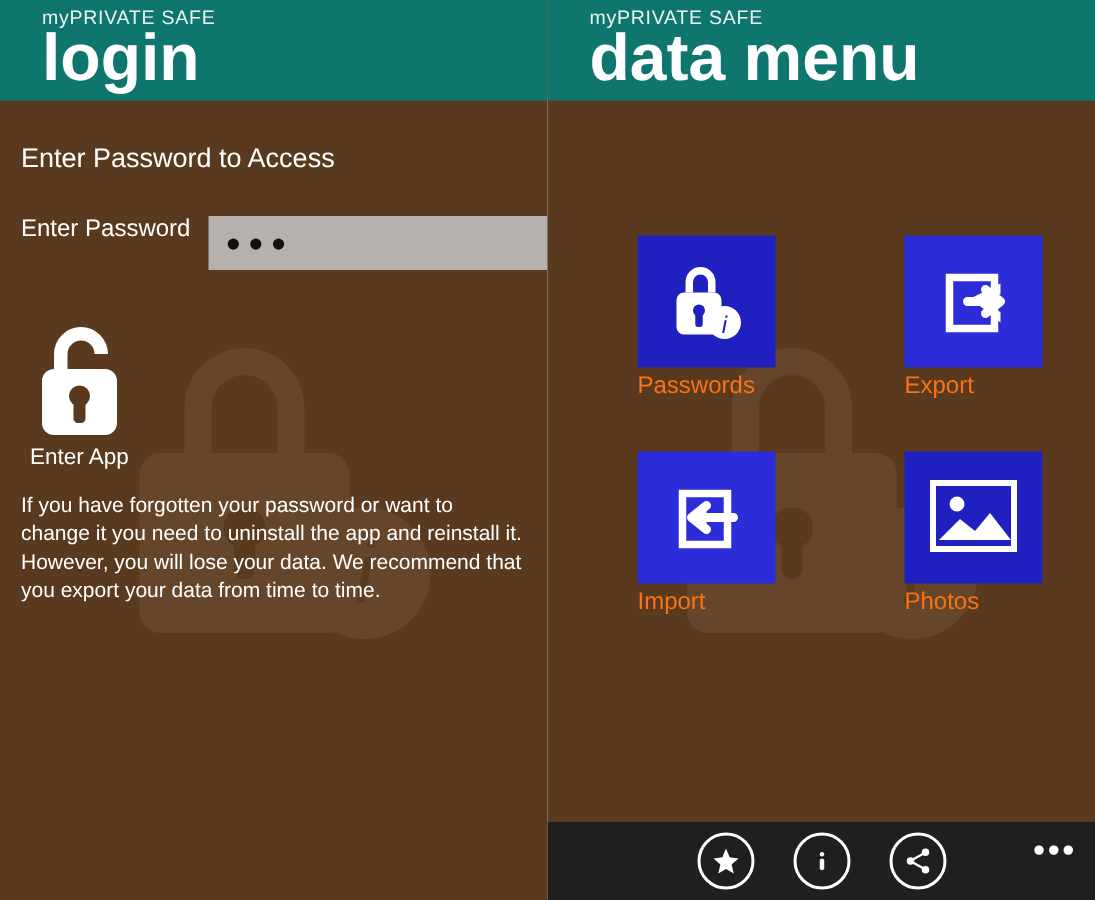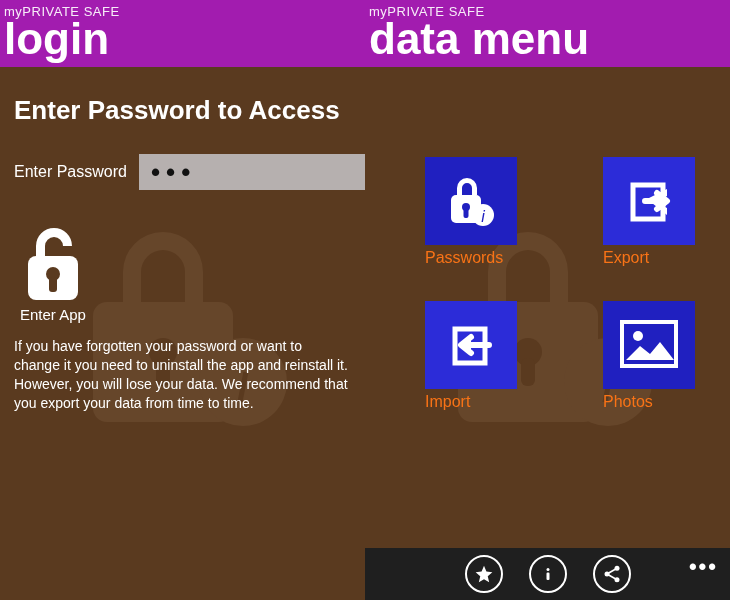--- a/index.html
+++ b/index.html
@@ -1,25 +1,25 @@
 <!DOCTYPE html>
 <html><head>
 <meta charset="utf-8">
 <style>
   *{box-sizing:border-box;margin:0;padding:0;font-family:"Segoe UI",Segoe,Arial,sans-serif;font-weight:300}
   body{background:#fff;width:730px;height:600px;overflow:hidden}
   .stage{display:flex;width:730px;height:600px}
   .phone{width:365px;height:600px;position:relative;background:#5a3a1f;overflow:hidden}
-  .header{background:#a21caf;padding:4px 12px 6px 4px;color:#fff}
+  .header{background:#0f766e;padding:4px 12px 6px 28px;color:#fff}
   .app-name{font-size:13px;letter-spacing:0.5px;opacity:0.92}
   .page-title{font-size:44px;line-height:1;font-weight:700;margin-top:-2px}
   .bg-art{position:absolute;left:50%;top:52%;transform:translate(-50%,-50%);opacity:0.25;pointer-events:none}
   .content{position:relative;padding:28px 14px 10px 14px;color:#fff}
-  .instruction{font-size:26px;font-weight:700;margin-bottom:28px}
-  .pw-row{display:flex;align-items:center;gap:12px;margin-bottom:34px}
+  .instruction{font-size:18px;font-weight:400;margin-bottom:28px}
+  .pw-row{display:flex;align-items:flex-start;gap:12px;margin-bottom:34px}
   .pw-label{font-size:16px;white-space:nowrap}
   .pw-input{flex:1;background:#b6b0af;border:none;height:36px;padding:0 12px;font-size:26px;letter-spacing:6px;color:#111;outline:none;font-weight:700}
   .enter-btn{display:inline-flex;flex-direction:column;align-items:flex-start;gap:2px;cursor:pointer;margin-left:6px}
   .enter-btn-label{font-size:15px}
   .note{font-size:14px;line-height:1.35;margin-top:14px}
   
   .tiles{position:relative;padding:90px 30px 0 60px;display:grid;grid-template-columns:repeat(2,100px);column-gap:78px;row-gap:34px}
   .tile{display:flex;flex-direction:column;align-items:flex-start;cursor:pointer}
   .tile-box{width:92px;height:88px;display:flex;align-items:center;justify-content:center}
   .tile-label{margin-top:4px;color:#f97316;font-size:16px}

